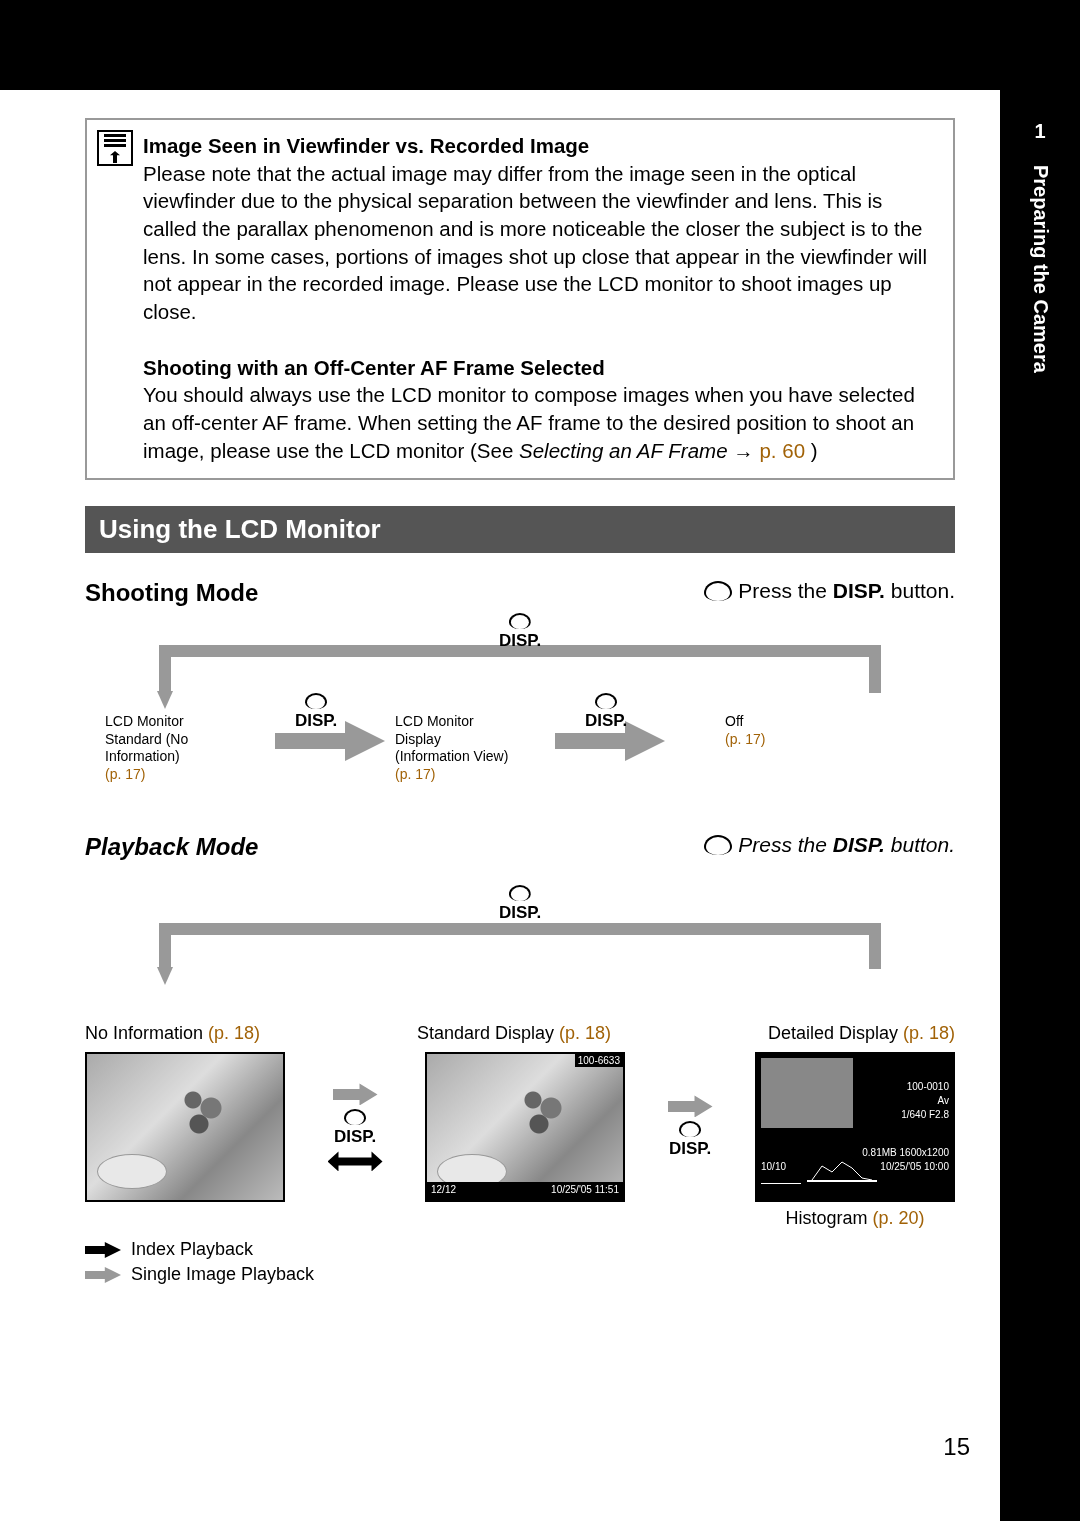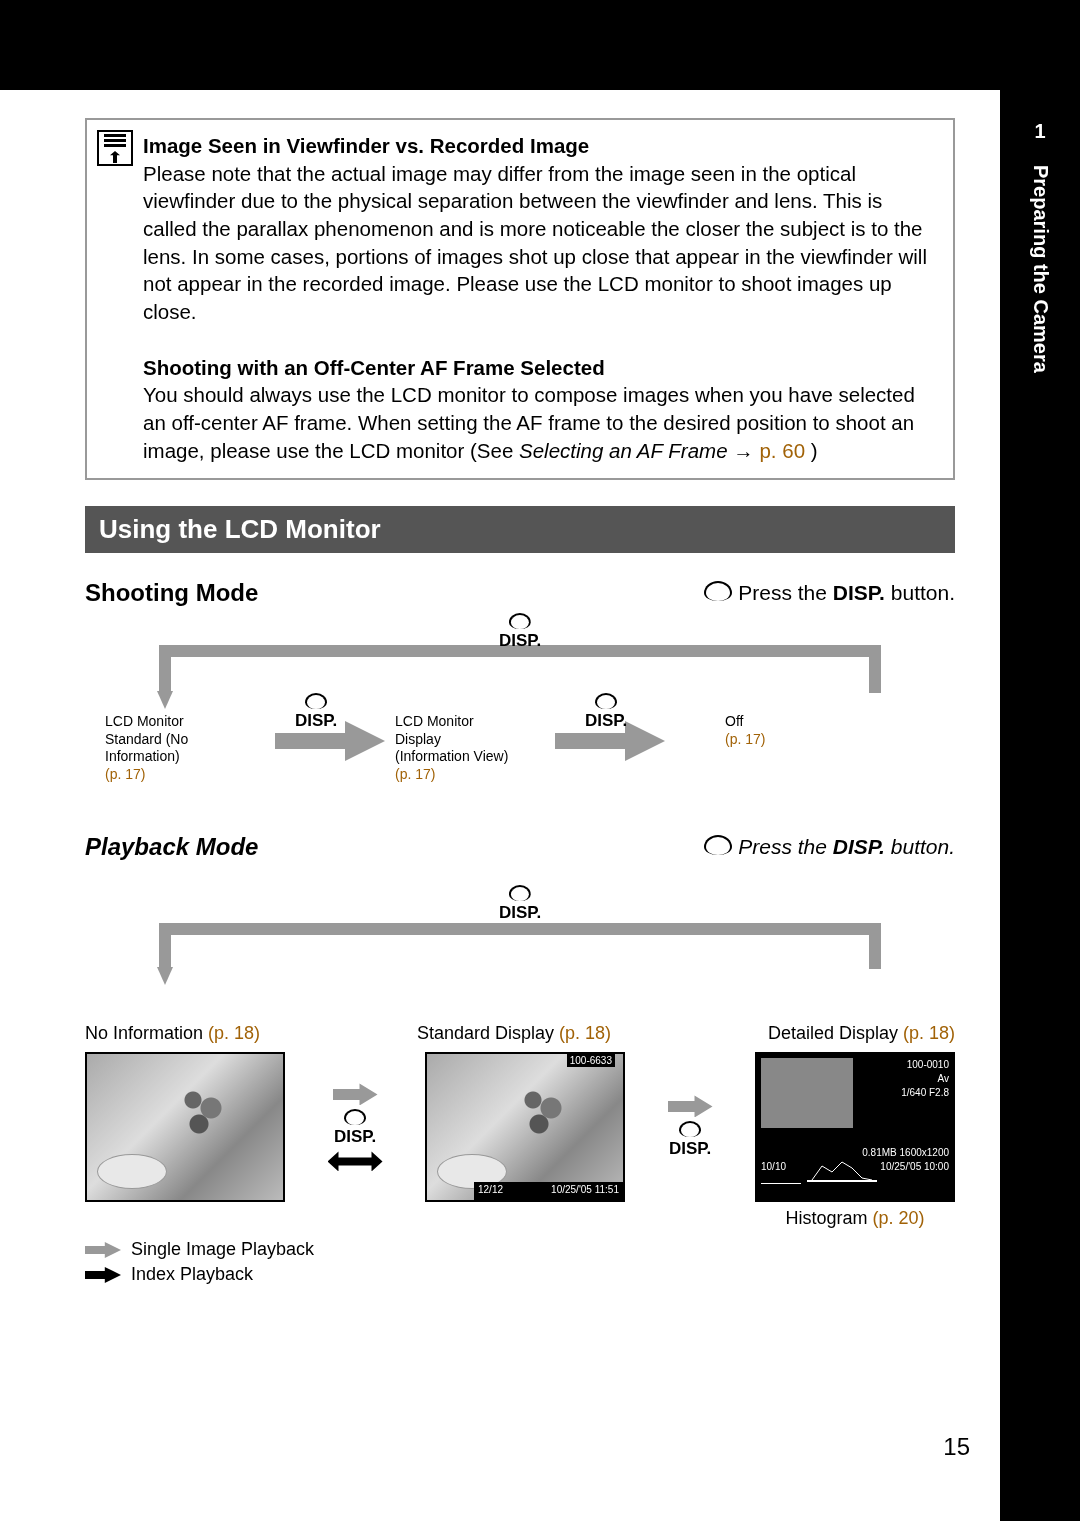--- a/index.html
+++ b/index.html
@@ -99,21 +99,21 @@
     margin-top: 10px;
   }
   .bold { font-weight: bold; }
   .mode-row {
     display: flex;
     justify-content: space-between;
     align-items: baseline;
     margin-top: 26px;
   }
   .mode-title { font-size: 24px; font-weight: bold; }
-  .press-instr { font-size: 21px; display:flex; align-items:flex-start; gap:6px; }
+  .press-instr { font-size: 21px; display:flex; align-items:flex-end; gap:6px; }
   .cycle {
     position: relative;
     margin-top: 6px;
     height: 210px;
   }
   .cycle svg { position: absolute; inset: 0; }
   .cycle-label {
     position: absolute;
     font-size: 14px;
     line-height: 1.25;
@@ -165,30 +165,30 @@
                 radial-gradient(circle at 40% 60%, #555 0 9px, transparent 10px);
   }
   .thumb .plate {
     position:absolute; left:5%; bottom:8%; width:70px; height:35px;
     border-radius:50%; background:#e8e8e8; border:1px solid #999;
   }
   .thumb .strip {
     position:absolute; left:0; bottom:0; right:0; height:18px;
     background:#000; color:#fff; font-size:10px; text-align:right;
     padding:2px 4px;
-    margin-left:47px;
   }
   .thumb.detail { background:#000; color:#fff; padding:4px; }
   .thumb.detail .mini {
     width:92px; height:70px; background:#888;
     display:inline-block;
   }
   .detail-lines {
     font-size:10px; color:#fff; line-height:1.4;
     text-align:right;
+    margin-top:22px;
   }
   .arrow-col { display:flex; flex-direction:column; align-items:center; justify-content:center; height:150px; gap:4px; }
   .gray-arrow-r {
     width:45px; height:22px; background:#999;
     clip-path: polygon(0 25%, 60% 25%, 60% 0, 100% 50%, 60% 100%, 60% 75%, 0 75%);
   }
   .black-arrow-lr {
     width:55px; height:20px; background:#000;
     clip-path: polygon(0 50%, 20% 0, 20% 30%, 80% 30%, 80% 0, 100% 50%, 80% 100%, 80% 70%, 20% 70%, 20% 100%);
   }
@@ -350,21 +350,21 @@
         <span class="eye-icon eye-small"></span>
         <span class="disp-text">DISP.</span>
       </div>
       <div class="black-arrow-lr"></div>
     </div>
 
     <div class="thumb-col">
       <div class="thumb">
         <div class="flowers"></div>
           <div class="plate"></div>
-        <div style="position:absolute;top:0;right:8px;background:#000;color:#fff;font-size:10px;padding:1px 3px;">100-6633</div>
+        <div style="position:absolute;top:0;right:0;background:#000;color:#fff;font-size:10px;padding:1px 3px;">100-6633</div>
         <div class="strip">
           <span style="float:left">12/12</span>
           <span>10/25/'05  11:51</span>
         </div>
       </div>
     </div>
 
     <div class="arrow-col">
       <div class="gray-arrow-r"></div>
       <div class="disp-stack">
@@ -397,24 +397,24 @@
         <div style="position:absolute; left:4px; bottom:16px; width:40px; border-top:1px solid #fff;"></div>
       </div>
       <div class="histogram-label">
         <span>Histogram </span><span class="link">(p. 20)</span>
       </div>
     </div>
   </div>
 
   <div class="legend">
     <div class="legend-row">
+      <div class="leg-arrow-black"></div>
+      <span>Index Playback</span>
+    </div>
+    <div class="legend-row">
       <div class="leg-arrow-gray"></div>
       <span>Single Image Playback</span>
     </div>
-    <div class="legend-row">
-      <div class="leg-arrow-black"></div>
-      <span>Index Playback</span>
-    </div>
   </div>
 
 </div>
 
 <div class="page-num">15</div>
 
 </body></html>

